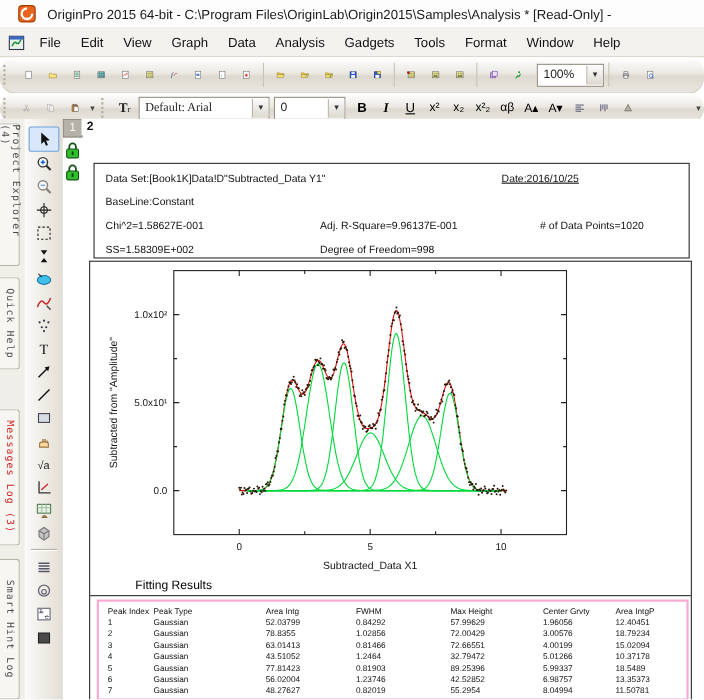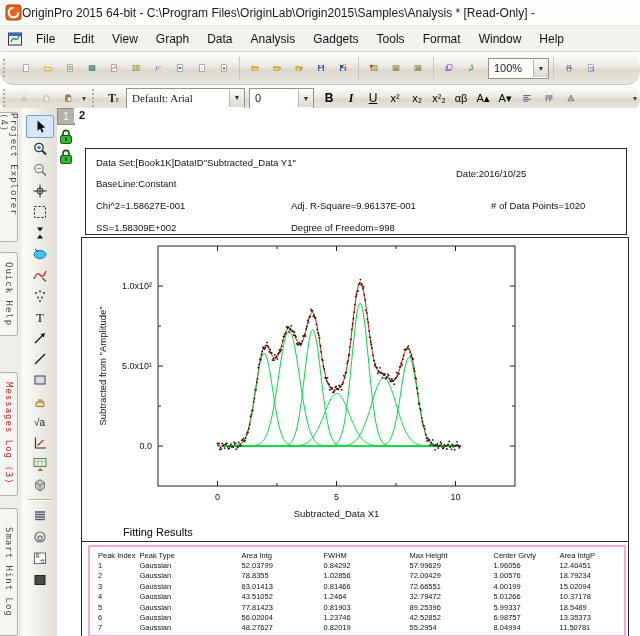--- a/index.html
+++ b/index.html
@@ -1,19 +1,19 @@
 <!DOCTYPE html>
 <html><head>
 <meta charset="utf-8">
 <style>
   html,body{margin:0;padding:0;}
   body{width:640px;height:636px;overflow:hidden;position:relative;background:#fff;
        font-family:"Liberation Sans",sans-serif;-webkit-font-smoothing:antialiased;}
   
-  #titlebar{height:25px;display:flex;align-items:center;gap:0;padding-left:5px;
+  #titlebar{height:25px;display:flex;align-items:center;gap:10px;padding-left:16px;
     background:#fdfdfd;border-bottom:1px solid #e6e4df;font-size:12px;color:#1a1a1a;white-space:nowrap;}
   #menubar{height:25px;display:flex;align-items:center;background:#f4f2ee;
     border-bottom:1px solid #dad6cd;font-size:12px;color:#111;padding-left:3px;}
   .menu-item{padding:3px 9px;cursor:default;}
   .toolbar{display:flex;align-items:center;background:linear-gradient(#ffffff,#ece9e3 45%,#ddd9d0 55%,#eae7e0);
     border-bottom:1px solid #c6c1b6;border-radius:14px;}
   #toolbar-standard{height:32px;}
   #toolbar-format{height:26px;}
   .grip{width:4px;height:18px;border-left:2px dotted #b3aea2;margin:0 4px 0 3px;}
   .tbgroup{display:flex;align-items:center;padding:0 2px;}
@@ -46,21 +46,21 @@
   #docarea{position:absolute;left:57px;top:108px;right:0;bottom:0;background:#fff;overflow:hidden;}
   .dtab{position:absolute;top:0;width:16px;height:15px;font-size:11px;text-align:center;line-height:15px;}
   #dtab1{left:0;background:#b5b1a8;color:#f4f4ef;border:1px solid #8f8b81;}
   #dtab2{left:17px;background:#fff;color:#111;font-weight:bold;}
   .lock{position:absolute;left:1px;}
   #report-title{position:absolute;top:14px;left:21px;width:549px;text-align:center;
     font-size:15px;font-weight:bold;color:#000;}
   #infobox{position:absolute;left:28px;top:40px;width:540px;height:85px;border:1px solid #2b2b2b;
     font-size:9.5px;color:#111;}
   #infobox span{position:absolute;white-space:nowrap;}
-  .i-ds{left:10px;top:8px;}   .i-date{left:370px;top:19px;}
+  .i-ds{left:10px;top:8px;}   .i-date{left:370px;top:8px;text-decoration:underline;}
   .i-bl{left:10px;top:29px;}
   .i-chi{left:10px;top:51px;} .i-adj{left:205px;top:51px;} .i-np{left:405px;top:51px;}
   .i-ss{left:10px;top:73px;}  .i-dof{left:205px;top:73px;}
   #outerbox{position:absolute;left:24px;top:129px;width:546px;height:420px;border:1px solid #2b2b2b;}
   #chart{position:absolute;left:0;top:2px;}
   #fitting-title{position:absolute;top:288px;left:9px;font-size:11px;color:#000;padding-left:32px;}
   #fitrule{position:absolute;top:303px;left:0;width:100%;border-top:1px solid #2b2b2b;}
   #tablebox{position:absolute;left:6px;top:307px;width:534px;height:88px;border:2px solid #f9a8d4;overflow:hidden;}
   #fit-table{border-collapse:collapse;font-size:7.5px;color:#111;margin:3px 0 0 6px;table-layout:fixed;}
   #fit-table th,#fit-table td{font-weight:normal;text-align:left;padding:0 2px;height:10.4px;white-space:nowrap;overflow:hidden;}

